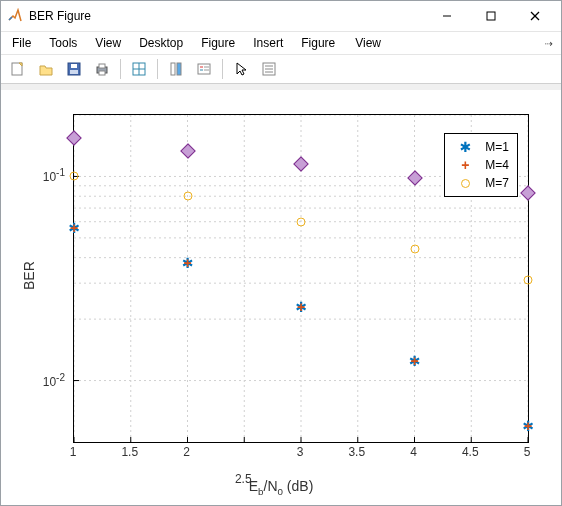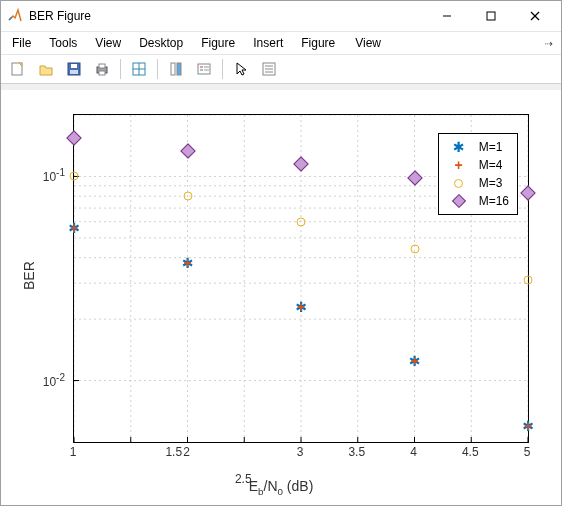--- a/index.html
+++ b/index.html
@@ -355,37 +355,31 @@
           <div class="legend-row">
             <span class="legend-swatch">
                 <span class="m-plus">+</span>
               </span>
             <span>M=4</span>
           </div>
           <div class="legend-row">
             <span class="legend-swatch">
                 <span class="m-circ"></span>
               </span>
-            <span>M=3</span>
-          </div>
-          <div class="legend-row">
-            <span class="legend-swatch">
-                <span style="width:10px;height:10px;border:1.5px solid #7e2f8e;background:#c79fd6;transform:rotate(45deg);box-sizing:border-box;"></span>
-              </span>
-            <span>M=16</span>
+            <span>M=7</span>
           </div>
         </div>
       </div>
 
       <div class="ylabel">BER</div>
       <div class="xlabel">E<sub>b</sub>/N<sub>0</sub> (dB)</div>
 
       <div id="xticklabels">
           <div class="ticklabel-x" style="left: 72px; top: 355px;">1</div>
-          <div class="ticklabel-x" style="left: 128.75px; top: 355px; margin-left: 44px;">1.5</div>
+          <div class="ticklabel-x" style="left: 128.75px; top: 355px;">1.5</div>
           <div class="ticklabel-x" style="left: 185.5px; top: 355px;">2</div>
           <div class="ticklabel-x" style="left: 242.25px; top: 355px; margin-top: 27px;">2.5</div>
           <div class="ticklabel-x" style="left: 299px; top: 355px;">3</div>
           <div class="ticklabel-x" style="left: 355.75px; top: 355px;">3.5</div>
           <div class="ticklabel-x" style="left: 412.5px; top: 355px;">4</div>
           <div class="ticklabel-x" style="left: 469.25px; top: 355px;">4.5</div>
           <div class="ticklabel-x" style="left: 526px; top: 355px;">5</div>
         </div>
       <div id="yticklabels">
           <div class="ticklabel-y" style="left: 64px; top: 289.556px; width: 0px; white-space: nowrap; direction: rtl;">10<sup>-2</sup></div>

